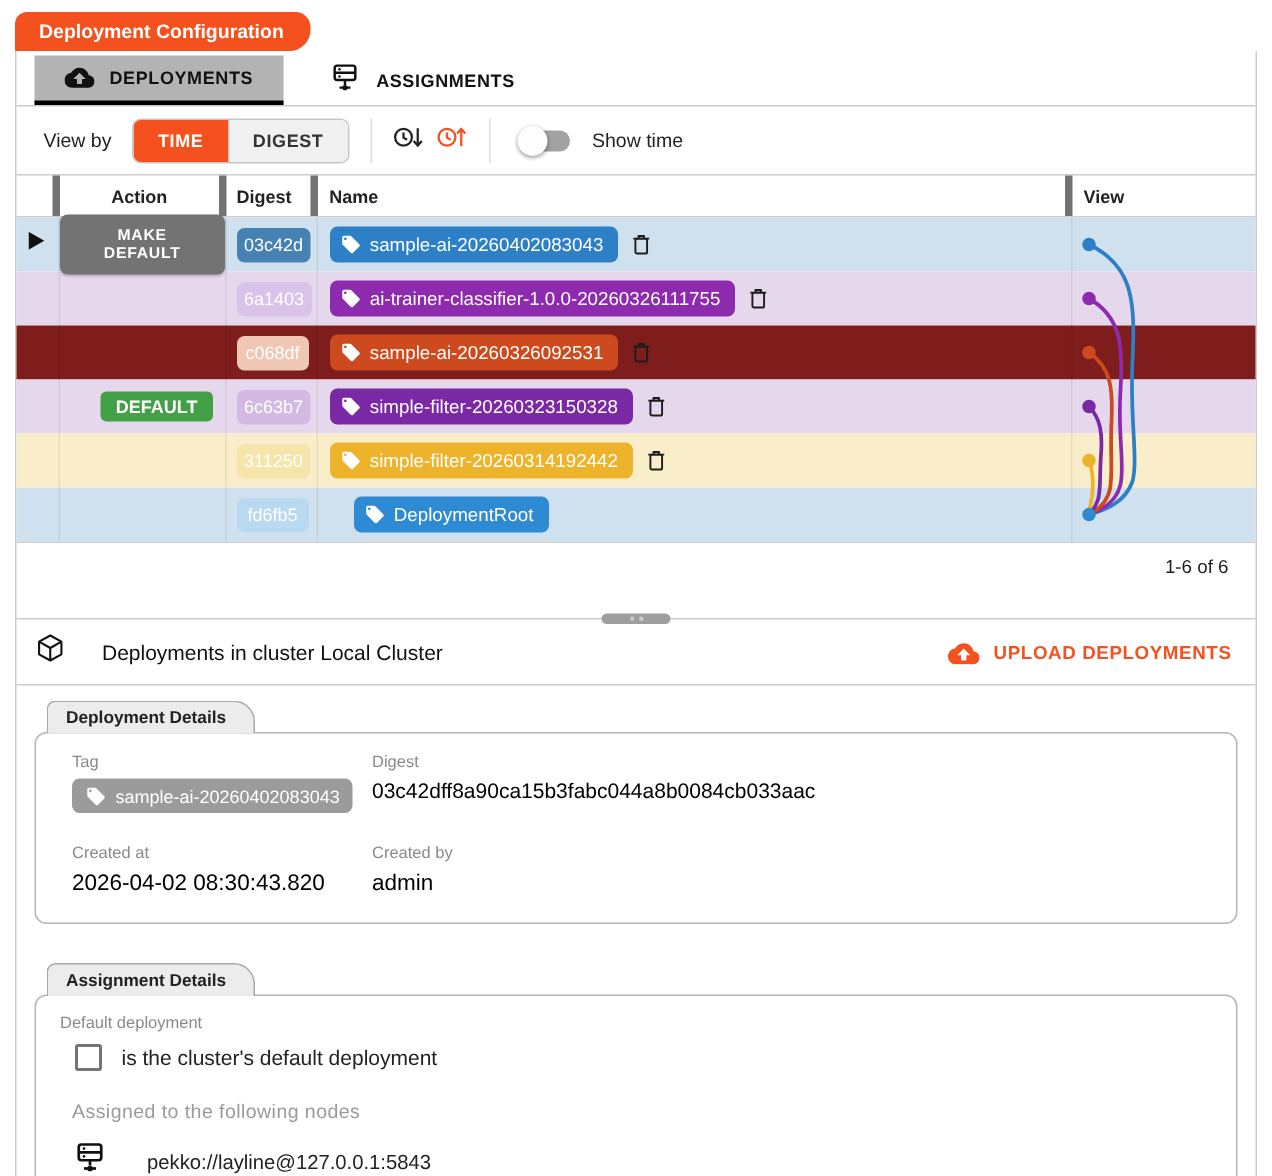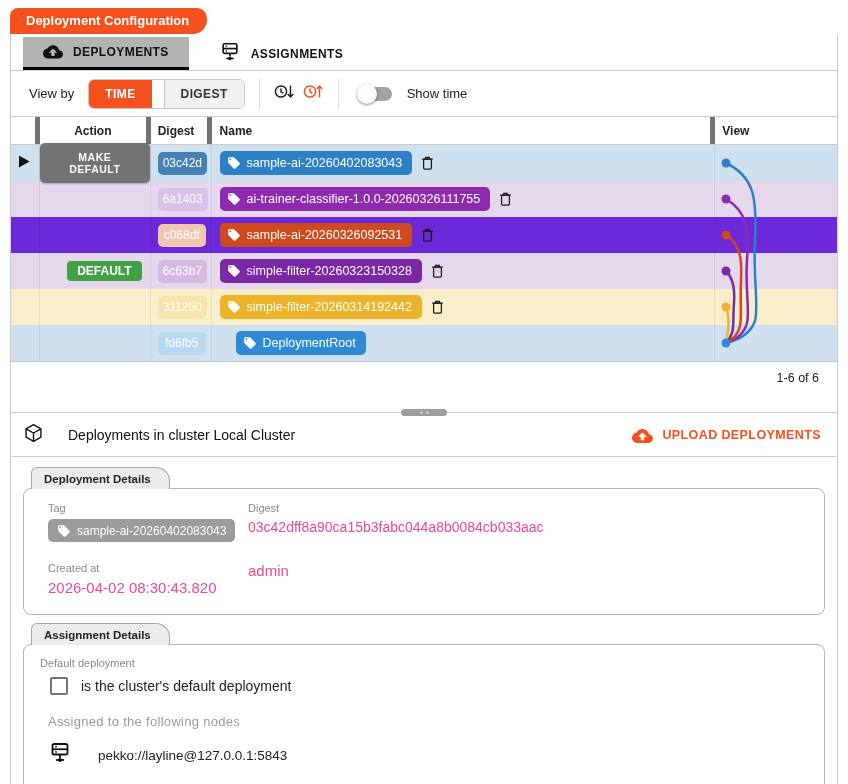--- a/index.html
+++ b/index.html
@@ -13,21 +13,21 @@
 
   
   .tabs-row { display:flex; align-items:flex-end; height:37px; border-bottom:1px solid #ccc; padding-left:12px; gap:10px; }
   .tab { display:flex; align-items:center; gap:10px; height:33px; padding:0 20px; font-size:12px; font-weight:bold; letter-spacing:.4px; color:#111; cursor:pointer; }
   .tab.active { background:#b3b3b3; border-bottom:3px solid #000; }
   .tab svg { flex:0 0 auto; }
 
   
   .controls-row { display:flex; align-items:center; height:46px; border-bottom:1px solid #ccc; padding-left:18px; gap:14px; }
   .viewby-label { font-size:13px; color:#222; }
-  .seg-group { display:flex; border:1px solid #c6c6c6; border-radius:6px; overflow:hidden; height:30px;gap:12px; }
+  .seg-group { display:flex; border:1px solid #c6c6c6; border-radius:6px; overflow:hidden; height:30px; }
   .seg-btn { font-size:12px; font-weight:bold; letter-spacing:.4px; padding:0 16px; display:flex; align-items:center; border:none; cursor:pointer; }
   .seg-btn.on { background:#f4511e; color:#fff; }
   .seg-btn.off { background:#f1f0f0; color:#333; border-left:1px solid #c6c6c6; }
   .vdiv { width:1px; height:30px; background:#ddd; }
   .sort-icons { display:flex; align-items:center; gap:8px; }
   .toggle-wrap { display:flex; align-items:center; gap:12px; margin-left:4px; }
   .switch { position:relative; width:38px; height:20px; cursor:pointer; }
   .switch .track { position:absolute; left:3px; top:3px; width:32px; height:14px; border-radius:7px; background:#a2a2a2; }
   .switch .knob { position:absolute; left:0; top:0; width:20px; height:20px; border-radius:50%; background:#fdfdfd; box-shadow:0 1px 3px rgba(0,0,0,.45); }
   .toggle-label { font-size:13px; color:#222; }
@@ -41,21 +41,21 @@
   .col-digest { width:61px; padding-left:7px; }
   .col-name { width:505px; padding-left:8px; }
   .col-graph { width:122px; padding-left:7px; }
 
   .tbl-body { position:relative; }
   .row { display:flex; height:36px; align-items:center; }
   .row > div { height:100%; display:flex; align-items:center; border-right:1px solid rgba(0,0,0,.07); }
   .row > div:last-child { border-right:none; }
   .row.bg-blue   { background:#cfe1ef; }
   .row.bg-purple { background:#e5d8ed; }
-  .row.bg-salmon { background:#6d28d9; }
+  .row.bg-salmon { background:#7f1d1d; }
   .row.bg-yellow { background:#faeeca; }
 
   .chip { display:inline-flex; align-items:center; gap:6px; color:#fff; font-size:12px; border-radius:5px; height:23px; padding:0 9px; white-space:nowrap; }
   .digest-chip { justify-content:center; min-width:48px; padding:0 5px; }
   .name-chip { height:24px; padding:0 10px 0 7px; font-size:12.5px; }
   .r1 .digest-chip{background:#4681b4;} .r1 .name-chip{background:#2d80c6;}
   .r2 .digest-chip{background:#d9c3e8;} .r2 .name-chip{background:#8e2aae;}
   .r3 .digest-chip{background:#f0c7b3;} .r3 .name-chip{background:#cc4a1e;}
   .r4 .digest-chip{background:#d4bae3;} .r4 .name-chip{background:#7b28a4;}
   .r5 .digest-chip{background:#f6e5ab;} .r5 .name-chip{background:#edb32a;}
@@ -74,28 +74,28 @@
   .split-handle { position:absolute; left:50%; top:-4px; transform:translateX(-50%); width:46px; height:7px; background:#9e9e9e; border-radius:3.5px; display:flex; align-items:center; justify-content:center; gap:3px; cursor:row-resize; }
   .split-handle i { width:3px; height:3px; background:#c9c9c9; border-radius:50%; }
 
   
   .cluster-bar { height:44px; display:flex; align-items:center; border-bottom:1px solid #ccc; padding:0 16px 0 12px; }
   .cluster-title { font-size:14px; color:#111; margin-left:24px; }
   .upload-btn { margin-left:auto; display:flex; align-items:center; gap:9px; background:none; border:none; color:#f4511e; font-weight:bold; font-size:12.5px; letter-spacing:.4px; cursor:pointer; font-family:inherit; }
 
   
   .panels { padding:8px 12px 14px 12px; }
-  .panel-wrap { position:relative; padding-top:21px; margin-top:2px; margin-bottom:8px; }
+  .panel-wrap { position:relative; padding-top:21px; margin-top:2px; margin-bottom:26px; }
   .panel-tab { position:absolute; top:0; left:8px; z-index:2; background:#ececec; border:1px solid #a8a8a8; border-bottom:none; border-radius:6px 14px 0 0; font-size:11.5px; font-weight:bold; color:#222; padding:5px 18px 4px 12px; }
   .panel-body { border:1px solid #b5b5b5; border-radius:8px; background:#fff; }
 
   .dep-body { padding:13px 20px 18px 24px; }
   .dep-grid { display:grid; grid-template-columns:200px 1fr; row-gap:20px; }
   .fld-label { font-size:11px; color:#8a8a8a; margin-bottom:5px; }
-  .fld-value { font-size:14px; color:#ec4899; }
+  .fld-value { font-size:14px; color:#000000; }
   .fld-value.lg { font-size:15px; }
   .tag-chip { background:#9b9b9b; }
 
   .asg-body { padding:12px 16px 16px 16px; }
   .asg-default-label { font-size:11px; color:#8a8a8a; margin-bottom:8px; }
   .chk-row { display:flex; align-items:center; gap:13px; margin-left:10px; }
   .checkbox { width:18px; height:18px; border:2px solid #757575; border-radius:2px; background:#fff; cursor:pointer; }
   .chk-label { font-size:14px; color:#222; }
   .nodes-label { font-size:13px; color:#9a9a9a; margin:19px 0 12px 8px; letter-spacing:.3px; }
   .node-row { display:flex; align-items:center; gap:26px; margin-left:8px; padding-bottom:6px; }
@@ -405,20 +405,21 @@
             </div>
             <div>
               <div class="fld-label">Digest</div>
               <div class="fld-value">03c42dff8a90ca15b3fabc044a8b0084cb033aac</div>
             </div>
             <div>
               <div class="fld-label">Created at</div>
               <div class="fld-value lg">2026-04-02 08:30:43.820</div>
             </div>
             <div>
+              <div class="fld-label">Created by</div>
               <div class="fld-value lg">admin</div>
             </div>
           </div>
         </div>
       </div>
 
       <div class="panel-wrap">
         <div class="panel-tab">Assignment Details</div>
         <div class="panel-body asg-body">
           <div class="asg-default-label">Default deployment</div>

